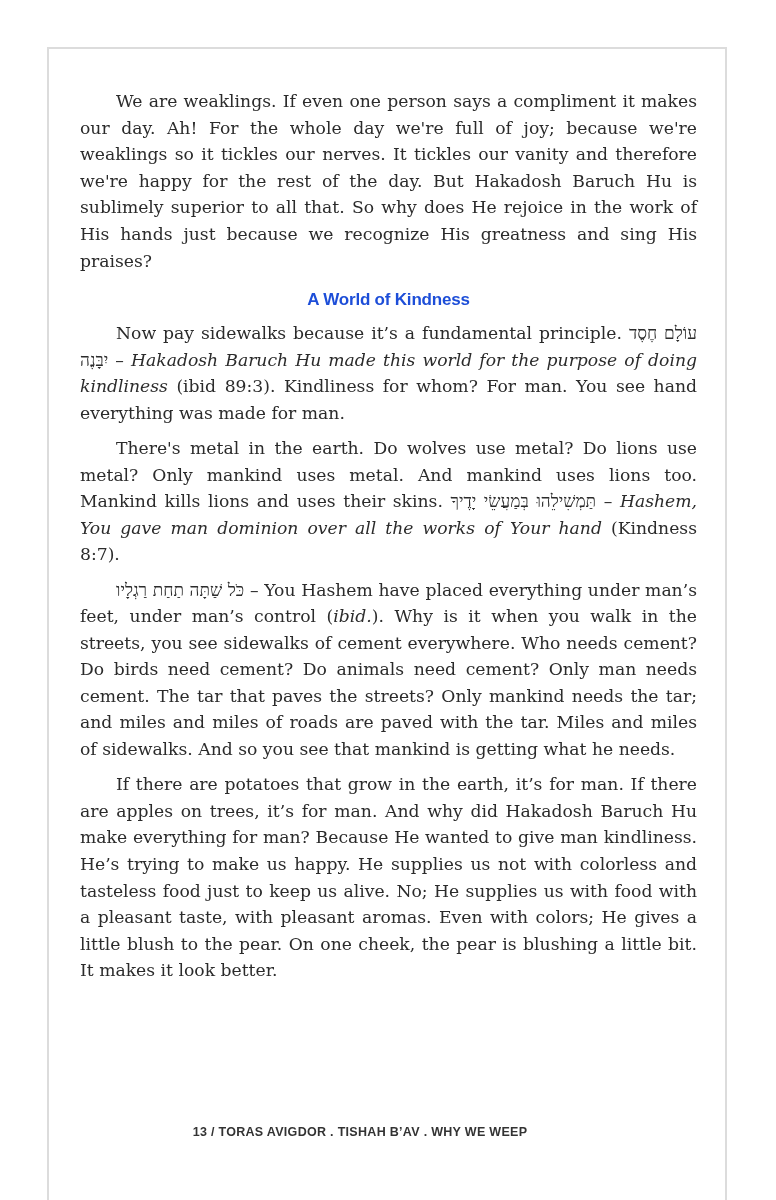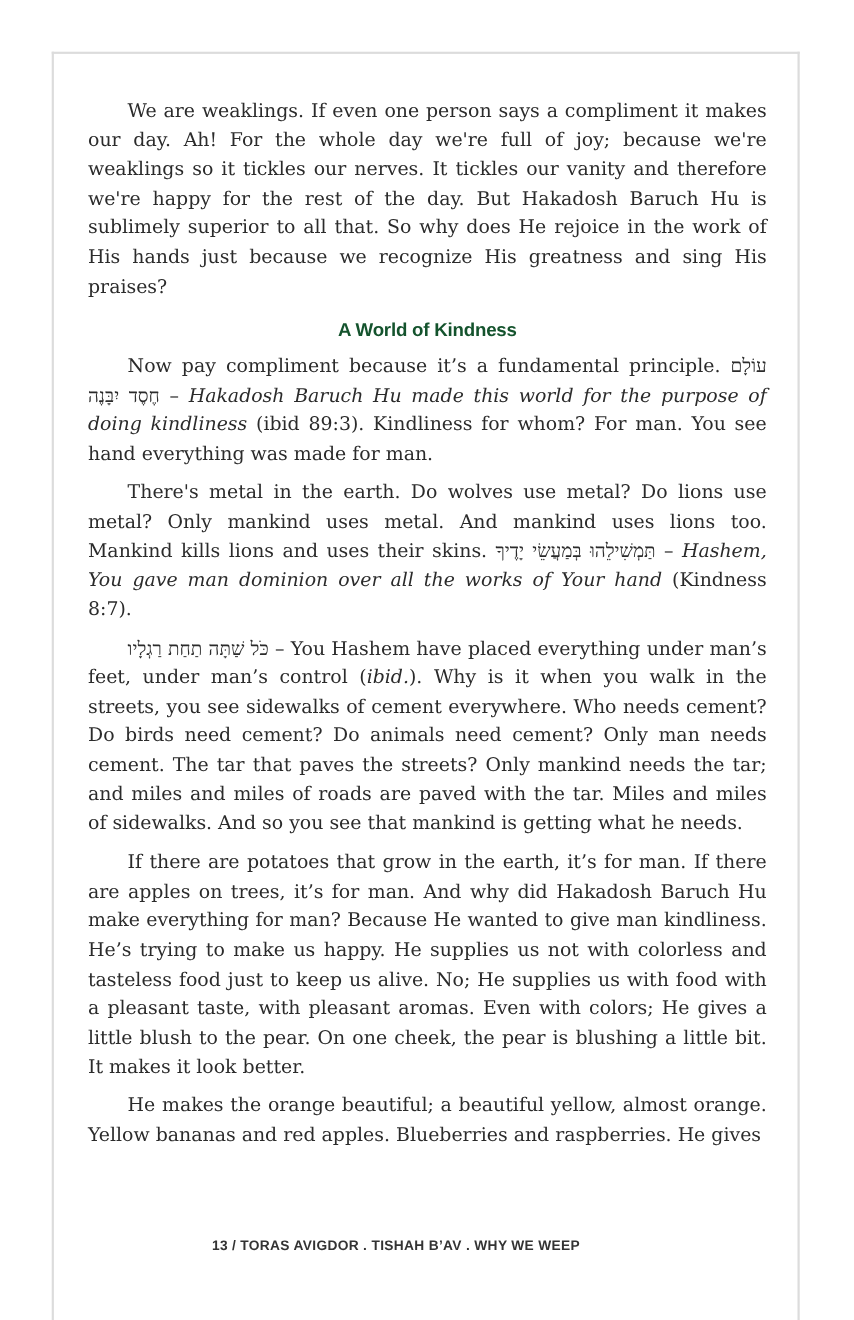--- a/index.html
+++ b/index.html
@@ -12,38 +12,37 @@
     position: absolute; left: 80px; top: 88px; width: 617px;
     font-family: "DejaVu Serif", "Liberation Serif", serif;
     font-size: 17.2px; line-height: 26.6px; color: #2b2b2b;
     text-align: justify;
   }
   .content p { margin: 0 0 8.5px 0; }
   .content p.indent { text-indent: 36px; }
   .heading {
     font-family: "Liberation Sans", "DejaVu Sans", sans-serif;
     font-weight: bold; font-size: 17px; text-align: center;
-    margin: 13px 0 7px 0; color: #14532d; line-height: 26px; letter-spacing: -0.2px;
+    margin: 13px 0 7px 0; color: #1d4ed8; line-height: 26px; letter-spacing: -0.2px;
   }
   .he { font-family: "DejaVu Serif", "Liberation Serif", serif; }
   em { font-style: italic; }
   .footer {
     position: absolute; left: 0; width: 720px; top: 1125px; text-align: center;
     font-family: "Liberation Sans", "DejaVu Sans", sans-serif; font-weight: bold;
     font-size: 12.5px; color: #333; letter-spacing: 0.3px;
   }
 </style>
 </head>
 <body>
 
 <div class="page"></div>
 
 <div class="content" id="content">
     <p class="indent"><span>We are weaklings. If even one person says a compliment it makes our day. Ah! For the whole day we're full of joy; because we're weaklings so it tickles our nerves. It tickles our vanity and therefore we're happy for the rest of the day. But Hakadosh Baruch Hu is sublimely superior to all that. So why does He rejoice in the work of His hands just because we recognize His greatness and sing His praises?</span></p>
     <div class="heading">A World of Kindness</div>
-    <p class="indent"><span>Now pay compliment because it’s a fundamental principle. </span><span class="he" dir="rtl" lang="he">עוֹלָם חֶסֶד יִבָּנֶה</span><span> – </span><em>Hakadosh Baruch Hu made this world for the purpose of doing kindliness</em><span> (ibid 89:3). Kindliness for whom? For man. You see hand everything was made for man.</span></p>
+    <p class="indent"><span>Now pay sidewalks because it’s a fundamental principle. </span><span class="he" dir="rtl" lang="he">עוֹלָם חֶסֶד יִבָּנֶה</span><span> – </span><em>Hakadosh Baruch Hu made this world for the purpose of doing kindliness</em><span> (ibid 89:3). Kindliness for whom? For man. You see hand everything was made for man.</span></p>
     <p class="indent"><span>There's metal in the earth. Do wolves use metal? Do lions use metal? Only mankind uses metal. And mankind uses lions too. Mankind kills lions and uses their skins. </span><span class="he" dir="rtl" lang="he">תַּמְשִׁילֵהוּ בְּמַעֲשֵׂי יָדֶיךָ</span><span> – </span><em>Hashem, You gave man dominion over all the works of Your hand</em><span> (Kindness 8:7).</span></p>
     <p class="indent"><span class="he" dir="rtl" lang="he">כֹּל שַׁתָּה תַחַת רַגְלָיו</span><span> – You Hashem have placed everything under man’s feet, under man’s control (</span><em>ibid.</em><span>). Why is it when you walk in the streets, you see sidewalks of cement everywhere. Who needs cement? Do birds need cement? Do animals need cement? Only man needs cement. The tar that paves the streets? Only mankind needs the tar; and miles and miles of roads are paved with the tar. Miles and miles of sidewalks. And so you see that mankind is getting what he needs.</span></p>
     <p class="indent"><span>If there are potatoes that grow in the earth, it’s for man. If there are apples on trees, it’s for man. And why did Hakadosh Baruch Hu make everything for man? Because He wanted to give man kindliness. He’s trying to make us happy. He supplies us not with colorless and tasteless food just to keep us alive. No; He supplies us with food with a pleasant taste, with pleasant aromas. Even with colors; He gives a little blush to the pear. On one cheek, the pear is blushing a little bit. It makes it look better.</span></p>
-    <p class="indent"><span>He makes the orange beautiful; a beautiful yellow, almost orange. Yellow bananas and red apples. Blueberries and raspberries. He gives</span></p>
   </div>
 
 <div class="footer">13 / TORAS AVIGDOR . TISHAH B’AV . WHY WE WEEP</div>
 
 </body></html>

